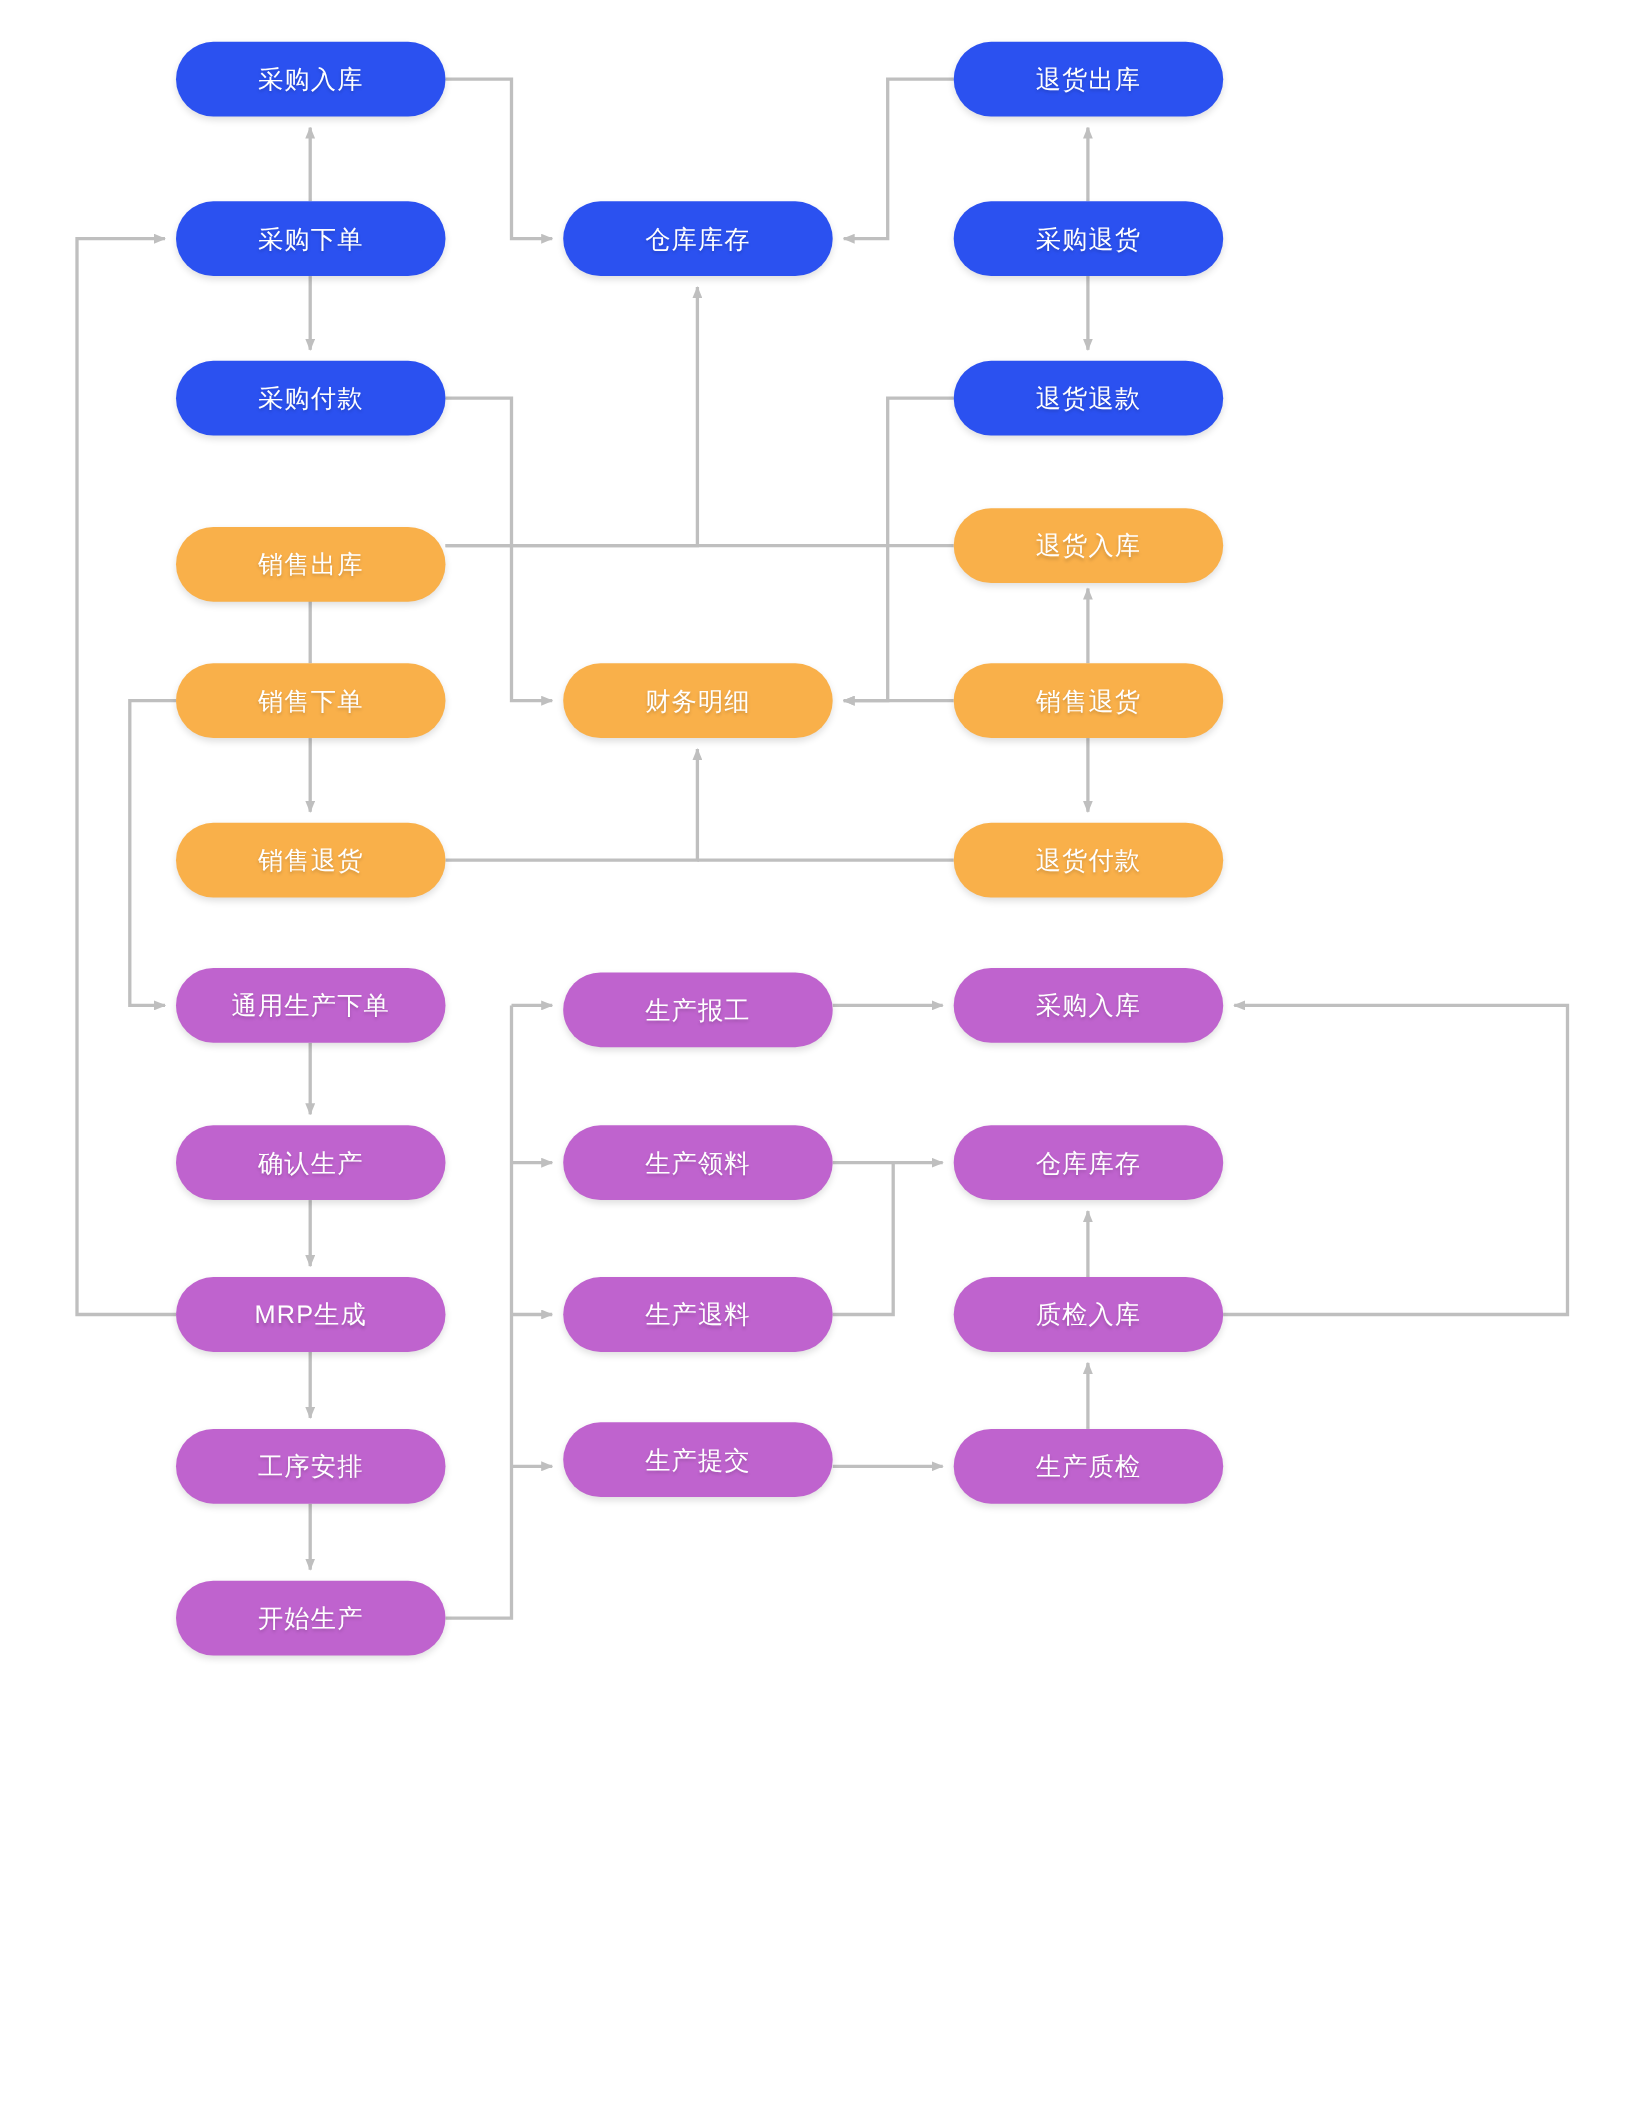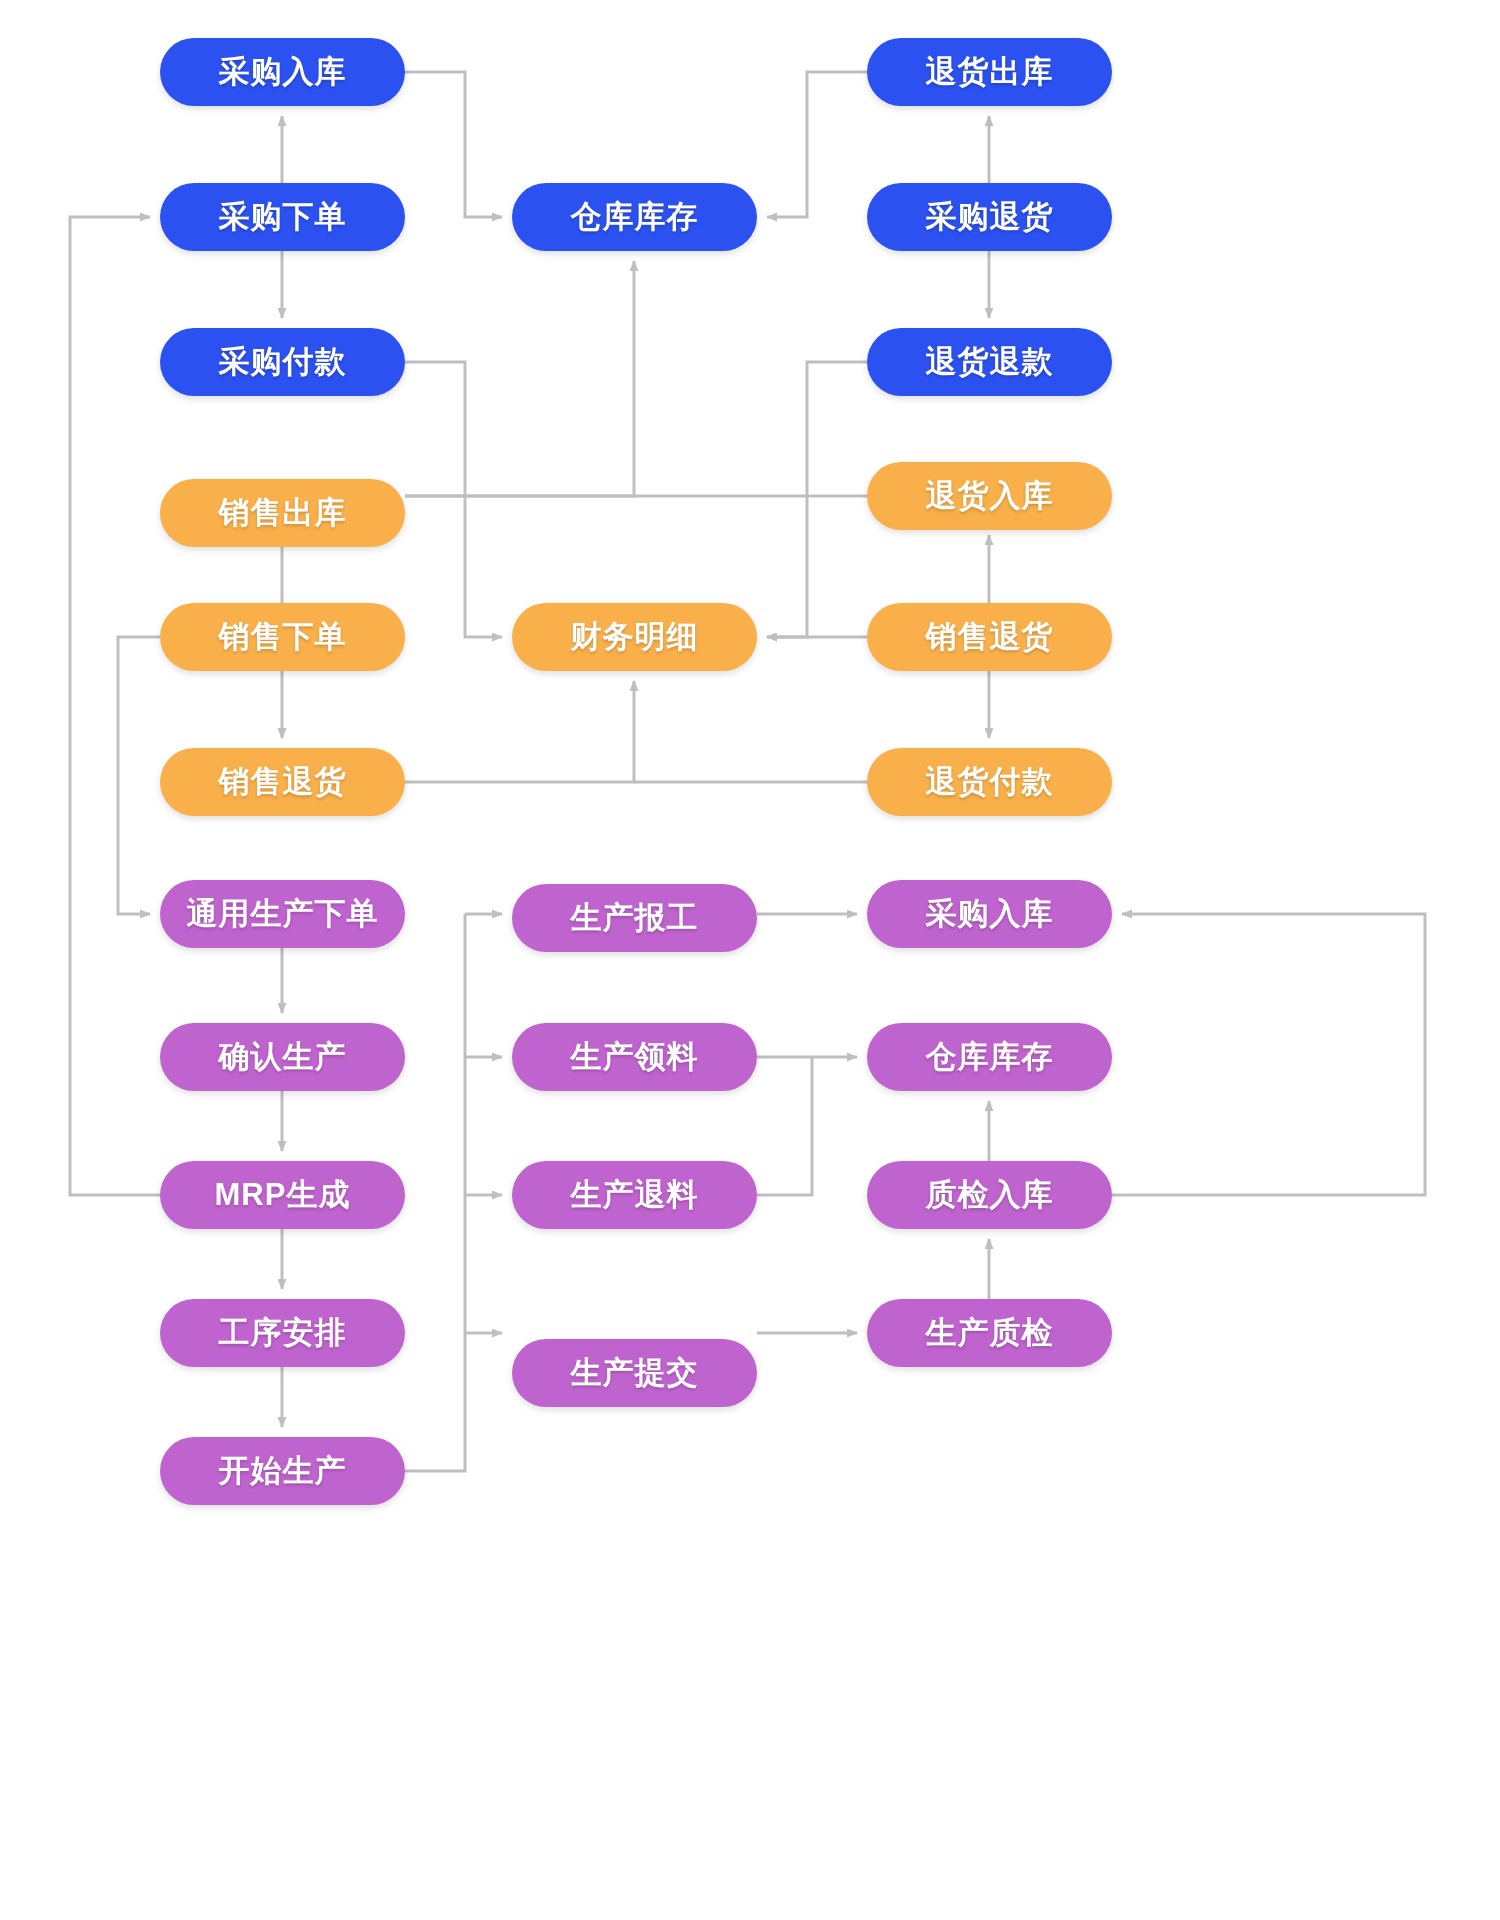--- a/index.html
+++ b/index.html
@@ -1,21 +1,21 @@
 <!DOCTYPE html>
 <html><head>
 <meta charset="utf-8">
 <style>
   html,body{margin:0;padding:0;background:#fff;}
   body{width:1500px;height:1920px;position:relative;overflow:hidden;
        font-family:"Liberation Sans","DejaVu Sans",sans-serif;}
   #stage{position:absolute;inset:0;width:1500px;height:1920px;}
   svg.edges{position:absolute;left:0;top:0;width:1500px;height:1920px;z-index:1;}
   .node{position:absolute;z-index:2;display:flex;align-items:center;justify-content:center;
-        border-radius:40px;color:#fff;font-weight:bold;font-size:31px;letter-spacing:1px;
+        border-radius:40px;color:#fff;font-weight:normal;font-size:23px;letter-spacing:1px;
         text-shadow:0 2px 3px rgba(0,0,0,.18);box-sizing:border-box;
         box-shadow:0 3px 7px rgba(0,0,0,.13);white-space:nowrap;}
   .node.blue{background:#2B51F0;}
   .node.orange{background:#F9B04A;}
   .node.purple{background:#BF63CE;}
 </style>
 </head>
 <body>
 
 <div id="stage">
@@ -163,21 +163,21 @@
       </div>
       <div class="node purple" style="left: 512px; top: 1161px; width: 245px; height: 68px;">
         <span>生产退料</span>
       </div>
       <div class="node purple" style="left: 867px; top: 1161px; width: 245px; height: 68px;">
         <span>质检入库</span>
       </div>
       <div class="node purple" style="left: 160px; top: 1299px; width: 245px; height: 68px;">
         <span>工序安排</span>
       </div>
-      <div class="node purple" style="left: 512px; top: 1339px; width: 245px; height: 68px;">
+      <div class="node purple" style="left: 512px; top: 1293px; width: 245px; height: 68px;">
         <span>生产提交</span>
       </div>
       <div class="node purple" style="left: 867px; top: 1299px; width: 245px; height: 68px;">
         <span>生产质检</span>
       </div>
       <div class="node purple" style="left: 160px; top: 1437px; width: 245px; height: 68px;">
         <span>开始生产</span>
       </div>
     </div>
 </div>

